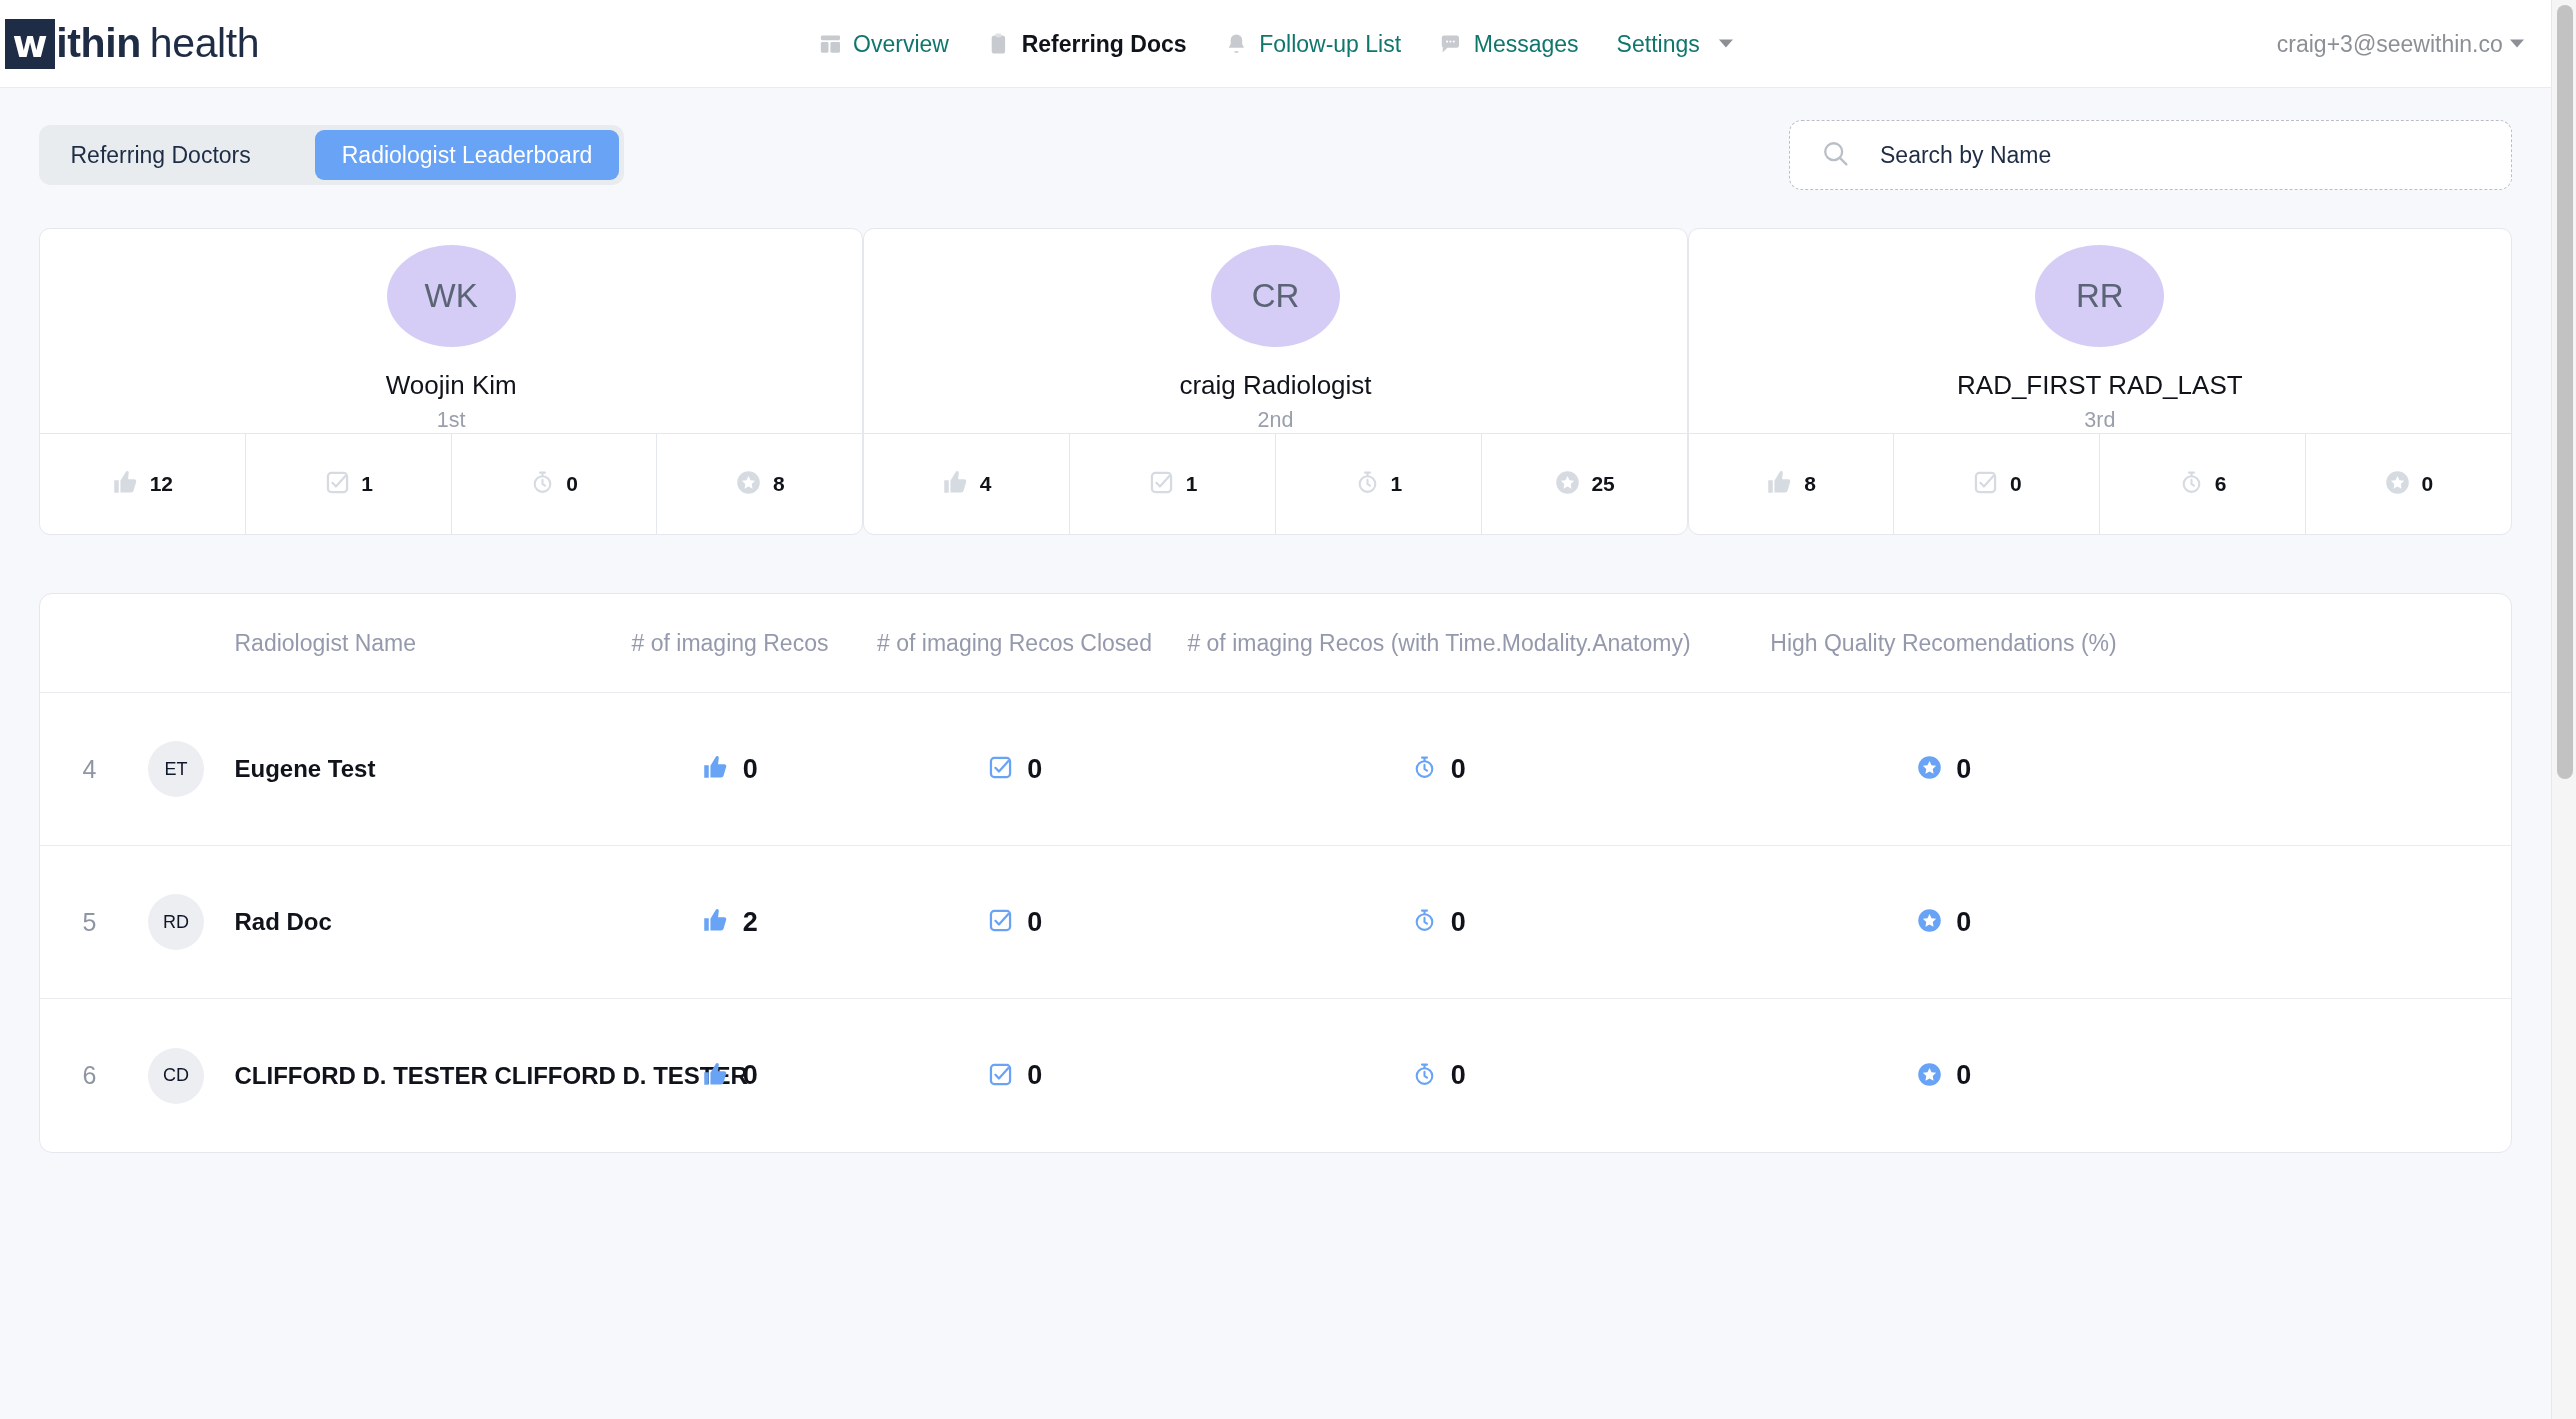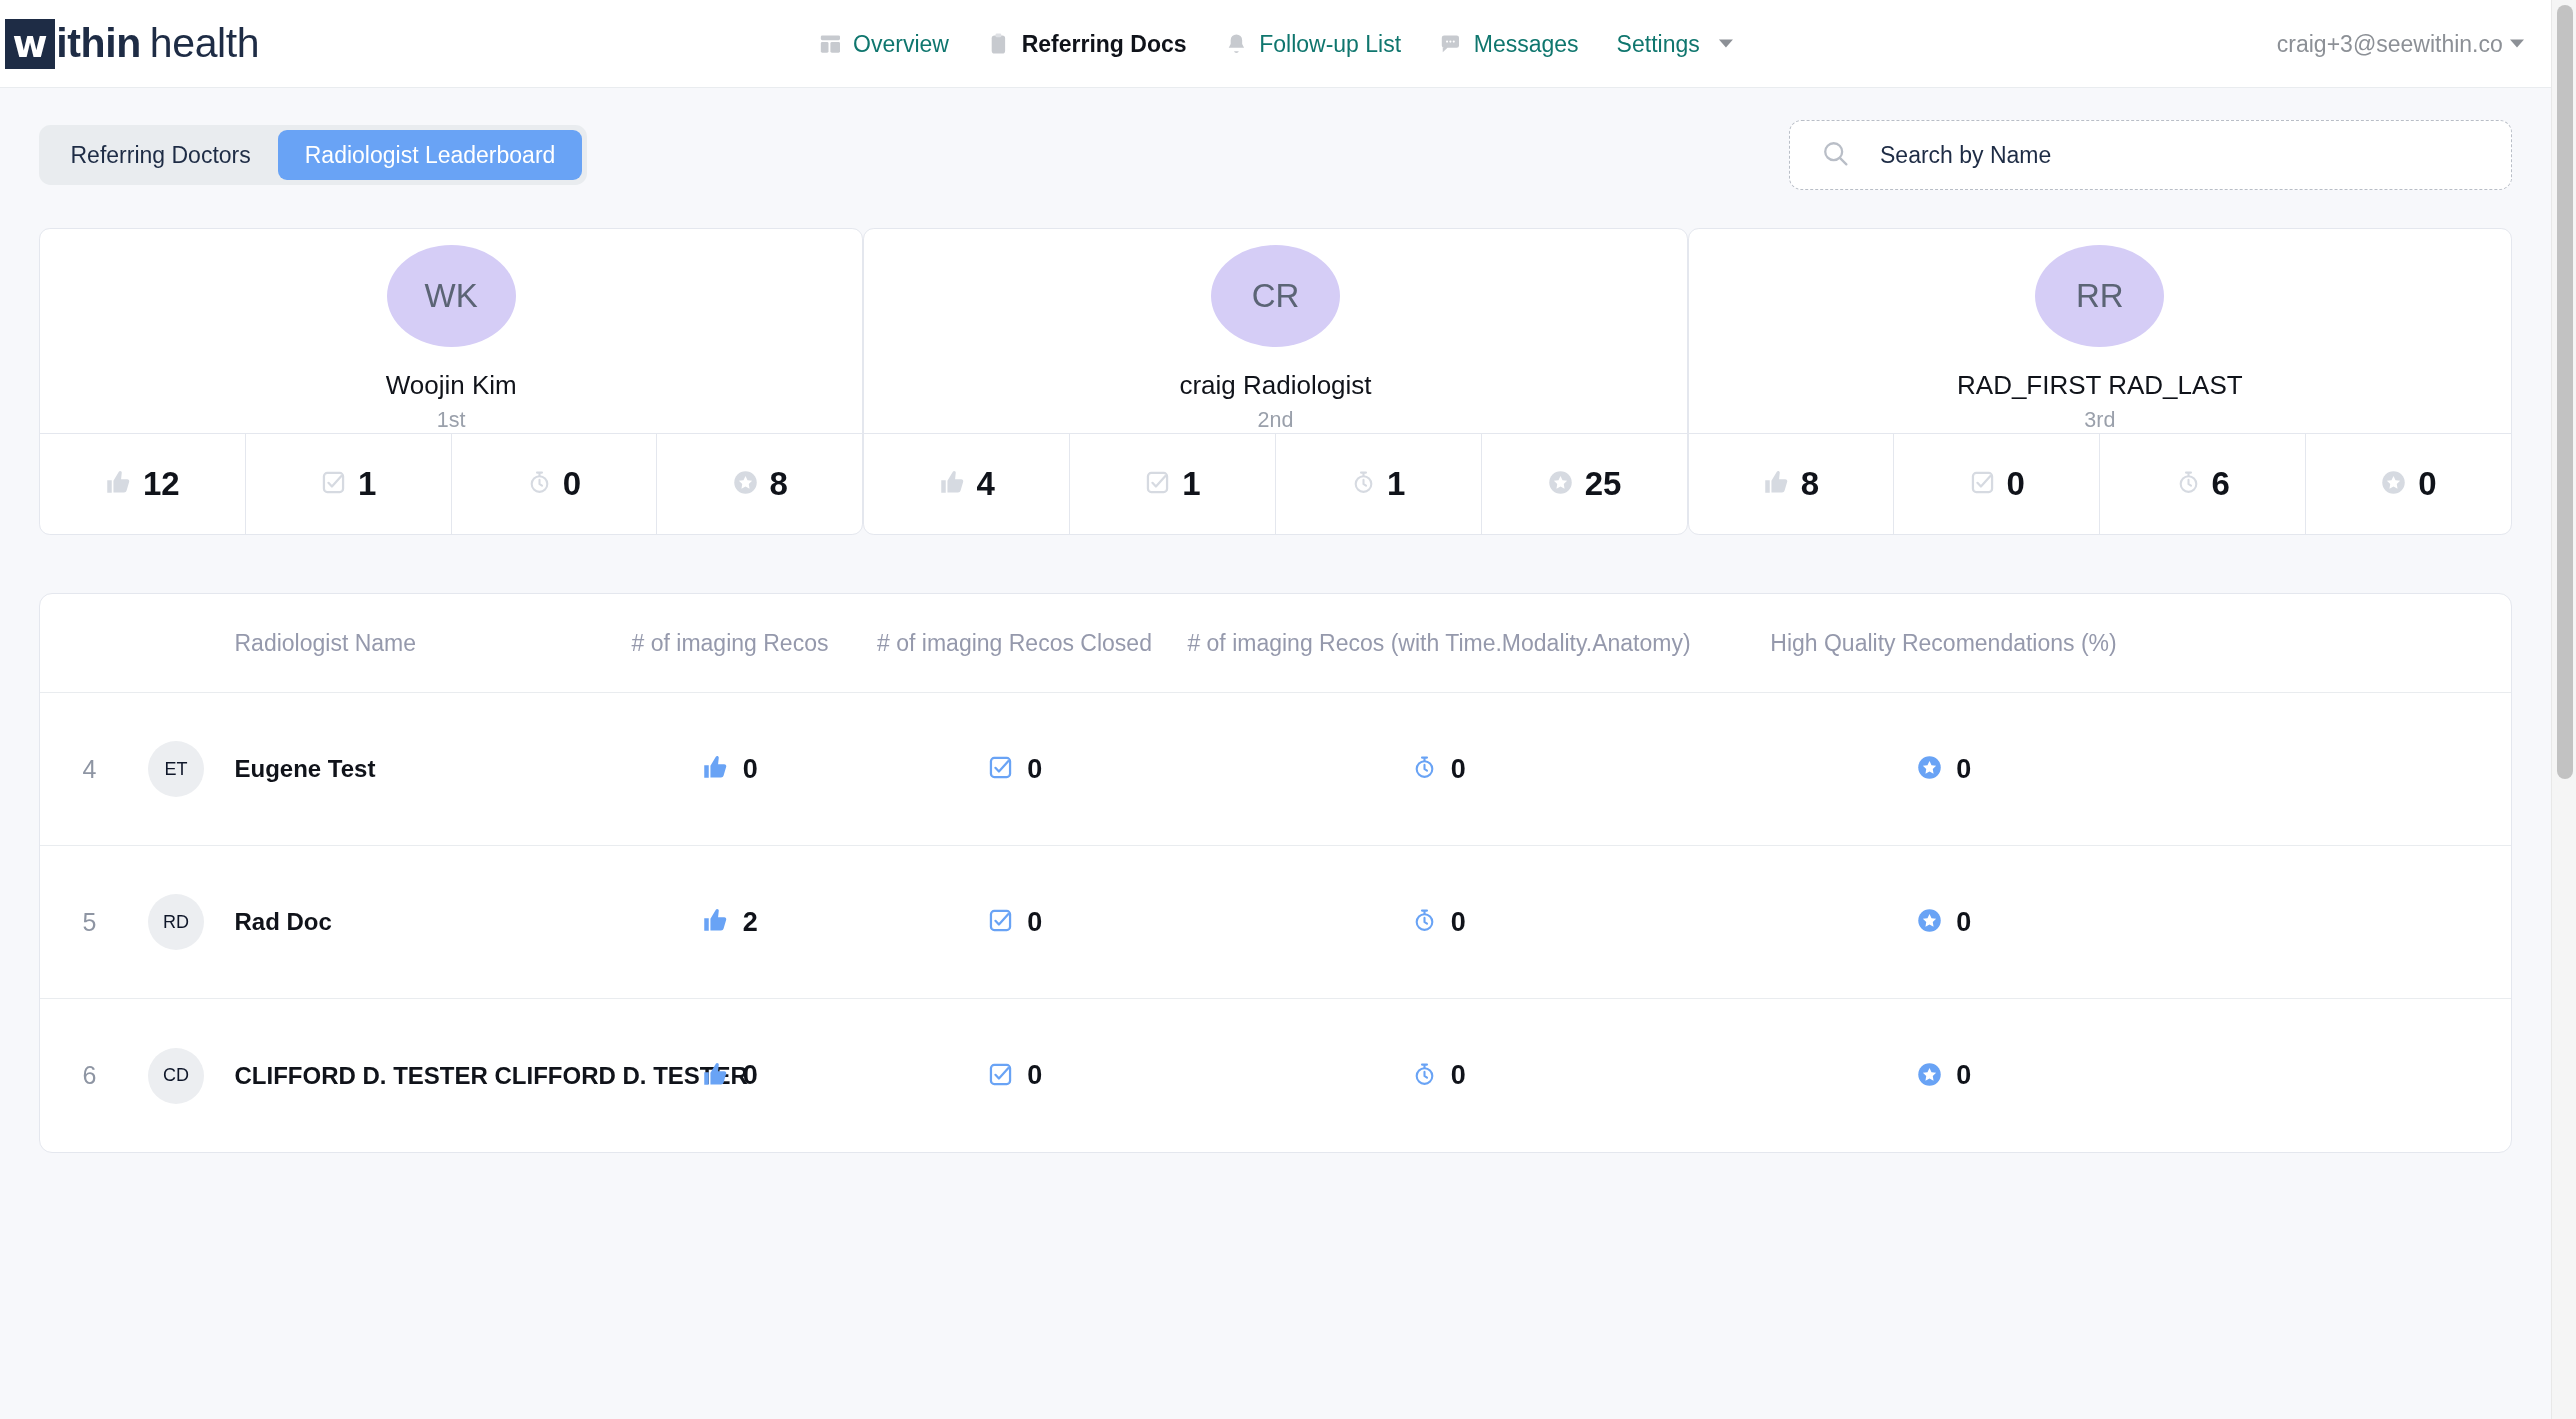--- a/index.html
+++ b/index.html
@@ -93,21 +93,21 @@
     display: inline-flex; align-items: center;
     background: #e9ecef; border-radius: 11.7px;
     padding: 4.5px;
   }
   .seg-btn {
     font-size: 23px; padding: 11.7px 27px;
     border-radius: 9px; cursor: pointer;
     color: #1e2c45; background: transparent;
     border: none; font-family: inherit; white-space: nowrap;
   }
-  .seg-btn.active { background: #69a3f5; color: #ffffff; }
+  .seg-btn.active { background: #69a3f5; color: #ffffff; margin-left: 37px; }
 
   .search-box {
     width: 723px; height: 70px;
     border: 1.8px dashed #b9bec7;
     border-radius: 12.6px;
     background: #ffffff;
     display: flex; align-items: center;
     padding: 0 30.5px;
     gap: 30.5px;
   }
@@ -152,21 +152,21 @@
   }
   .card-stats {
     display: flex; border-top: 0.9px solid #e4e7ee;
     height: 101px;
   }
   .stat-cell {
     flex: 1; display: flex; align-items: center; justify-content: center;
     gap: 10.8px; border-right: 0.9px solid #e4e7ee;
   }
   .stat-cell:last-child { border-right: none; }
-  .stat-val { font-size: 33px; color: #10131a; font-weight: 700; }
+  .stat-val { font-size: 21px; color: #10131a; font-weight: 700; }
 
   
   .table-card {
     margin-top: 58px;
     background: #ffffff;
     border: 0.9px solid #e4e7ee;
     border-radius: 13px;
     overflow: hidden;
   }
   .trow {

